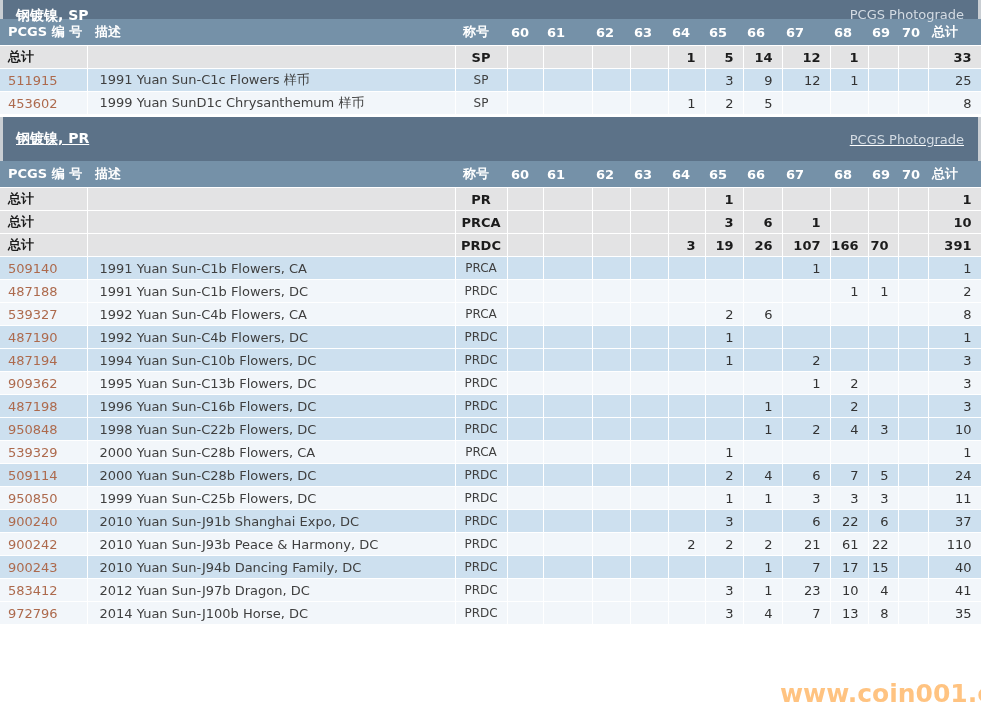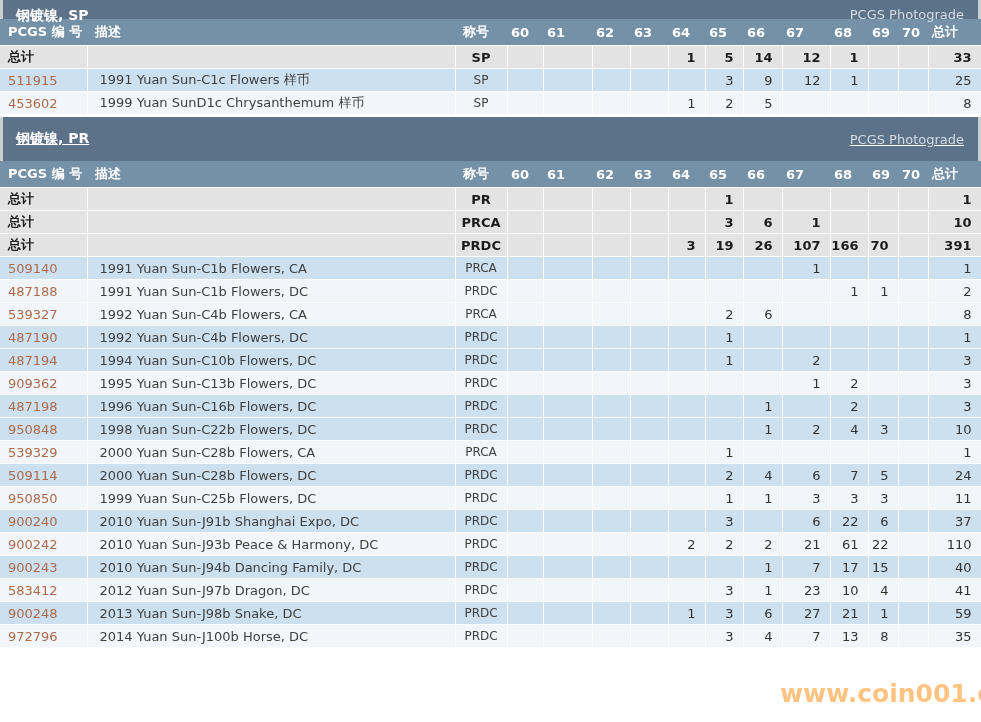--- a/index.html
+++ b/index.html
@@ -492,37 +492,20 @@
           <td class="grade"></td>
           <td class="grade"></td>
           <td class="grade">3</td>
           <td class="grade">1</td>
           <td class="grade">23</td>
           <td class="grade">10</td>
           <td class="grade">4</td>
           <td class="grade"></td>
           <td class="sum">41</td>
         </tr>
-        <tr class="odd">
-          <td class="pcgs"><a>900248</a></td>
-          <td class="desc">2013 Yuan Sun-J98b Snake, DC</td>
-          <td class="desig">PRDC</td>
-          <td class="grade"></td>
-          <td class="grade"></td>
-          <td class="grade"></td>
-          <td class="grade"></td>
-          <td class="grade">1</td>
-          <td class="grade">3</td>
-          <td class="grade">6</td>
-          <td class="grade">27</td>
-          <td class="grade">21</td>
-          <td class="grade">1</td>
-          <td class="grade"></td>
-          <td class="sum">59</td>
-        </tr>
         <tr class="even">
           <td class="pcgs"><a>972796</a></td>
           <td class="desc">2014 Yuan Sun-J100b Horse, DC</td>
           <td class="desig">PRDC</td>
           <td class="grade"></td>
           <td class="grade"></td>
           <td class="grade"></td>
           <td class="grade"></td>
           <td class="grade"></td>
           <td class="grade">3</td>

